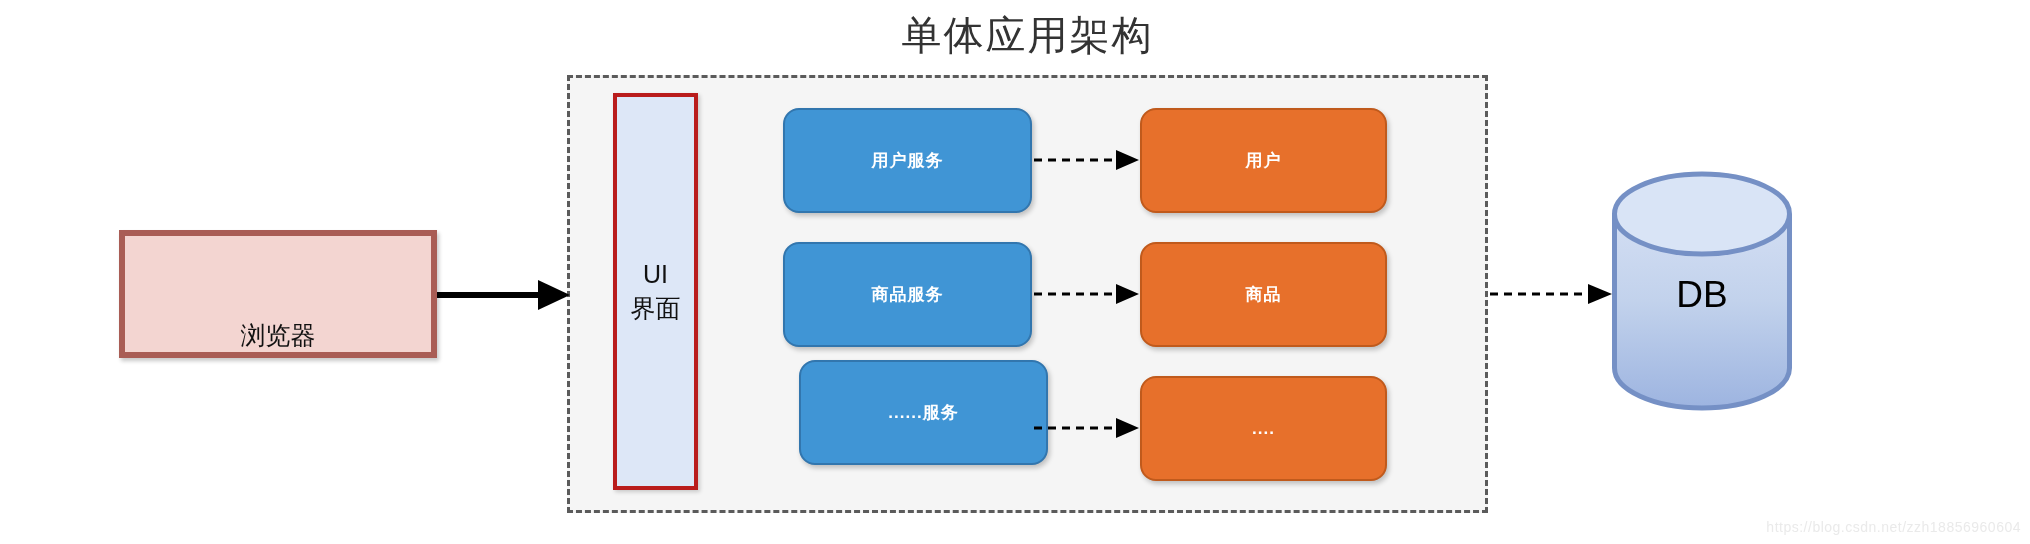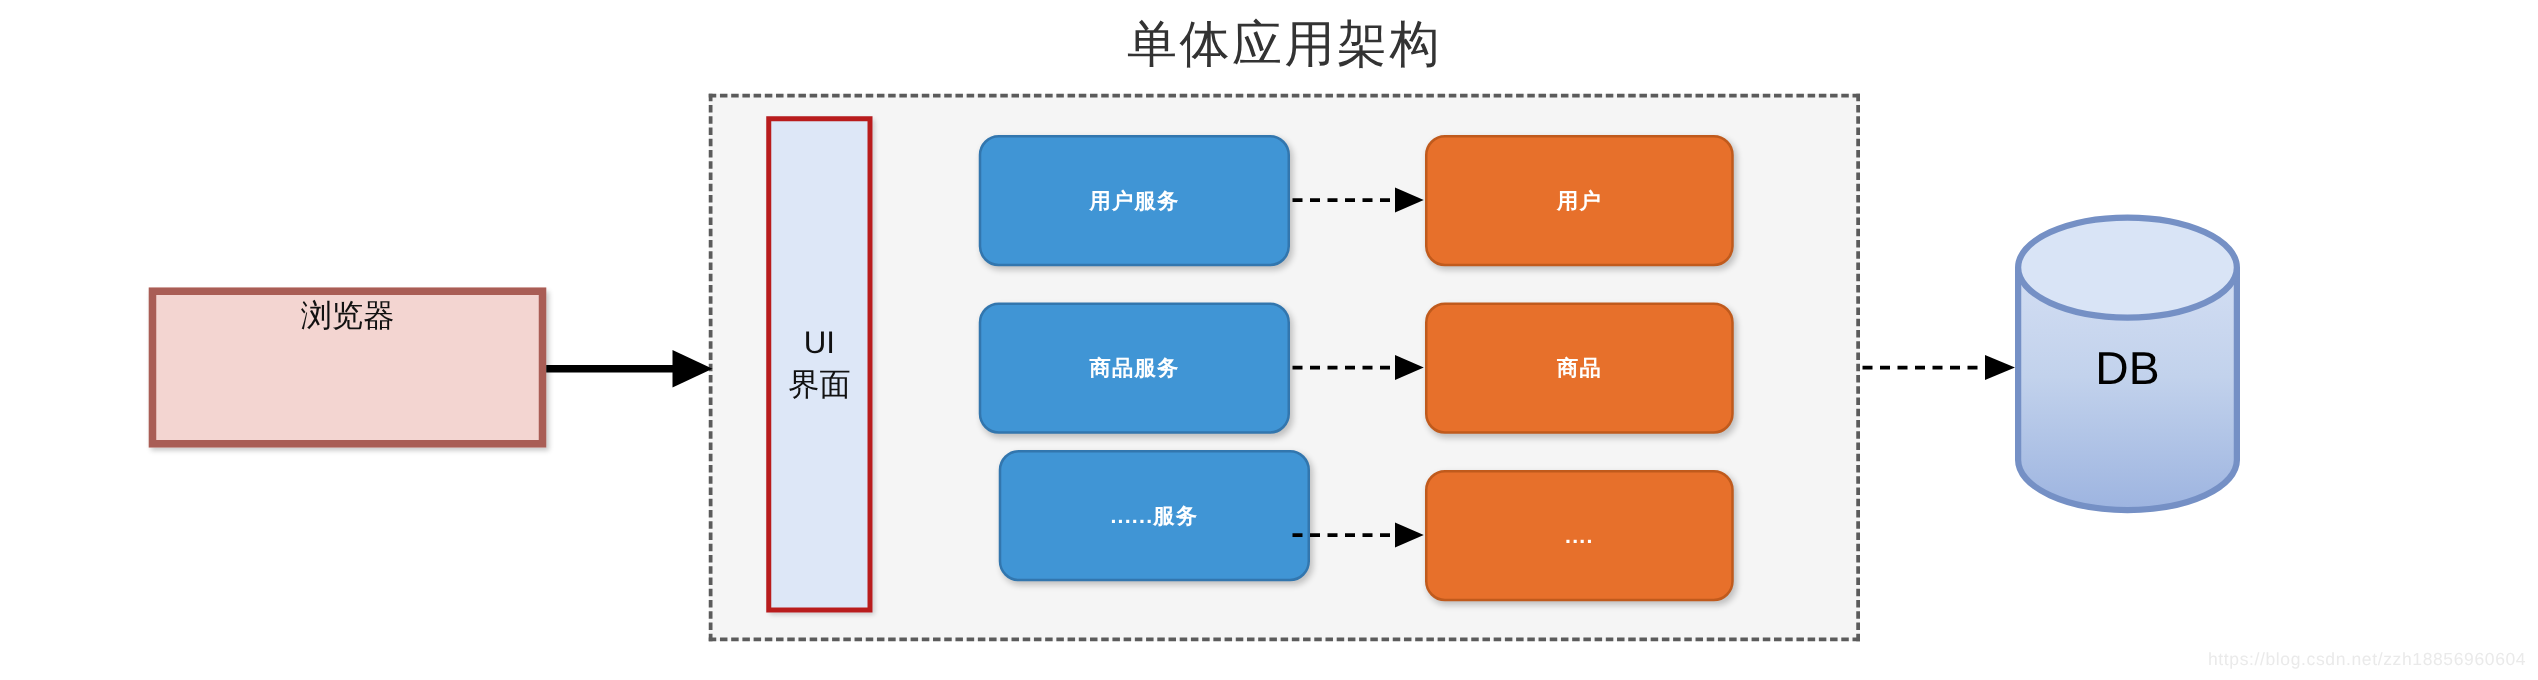--- a/index.html
+++ b/index.html
@@ -26,21 +26,21 @@
   .browser-box {
     position: absolute;
     left: 119px;
     top: 230px;
     width: 318px;
     height: 128px;
     background: #f3d5d1;
     border: 6px solid #a95d55;
     box-sizing: border-box;
     display: flex;
-    align-items: flex-start;
+    align-items: flex-end;
     justify-content: center;
     font-size: 25px;
     color: #111111;
     box-shadow: 2px 3px 4px rgba(0,0,0,0.22);
   }
   .monolith {
     position: absolute;
     left: 567px;
     top: 75px;
     width: 921px;

